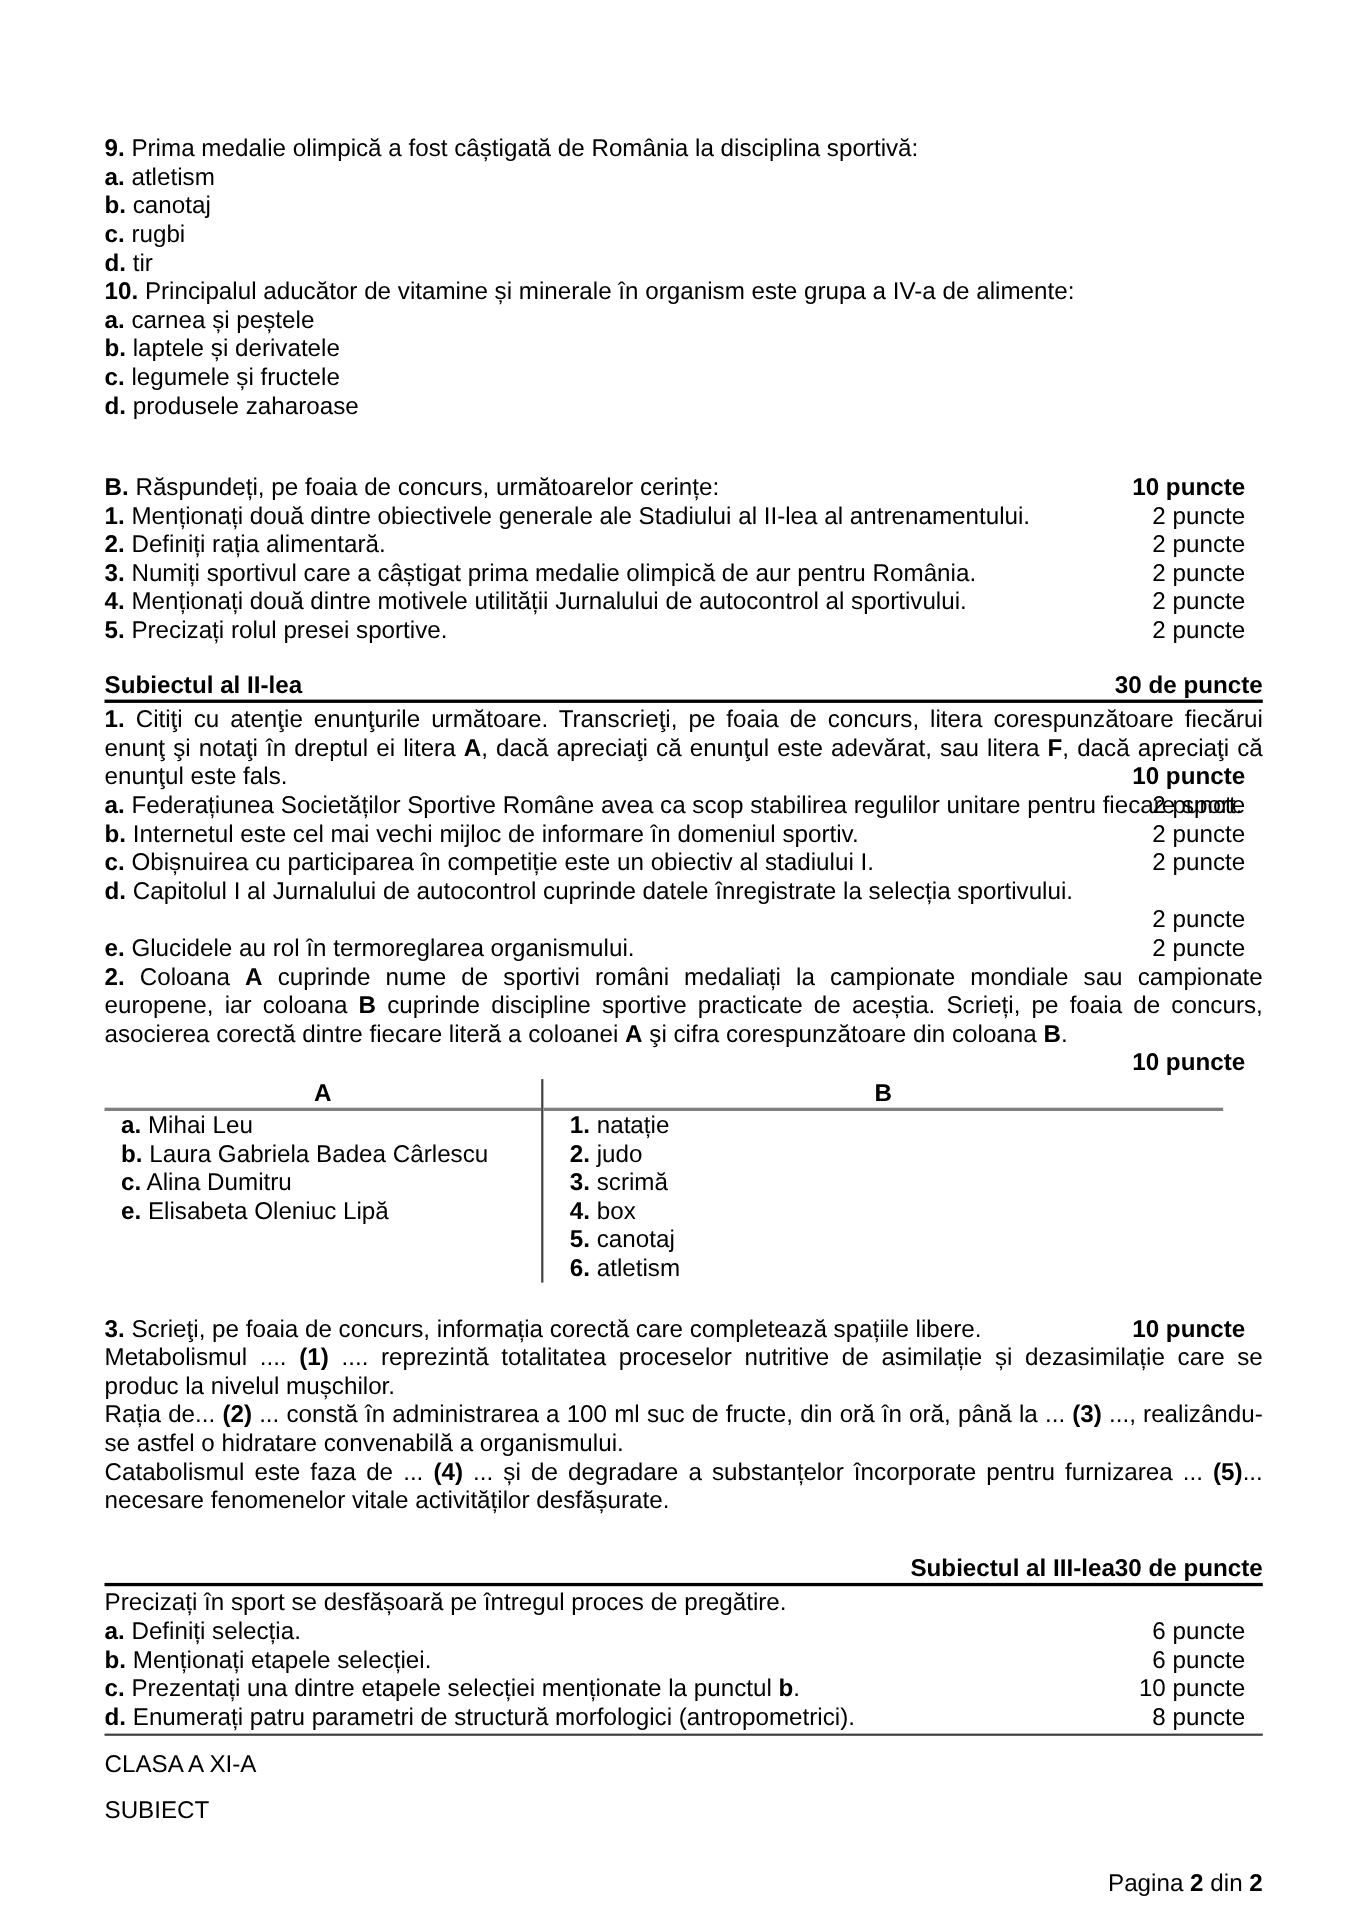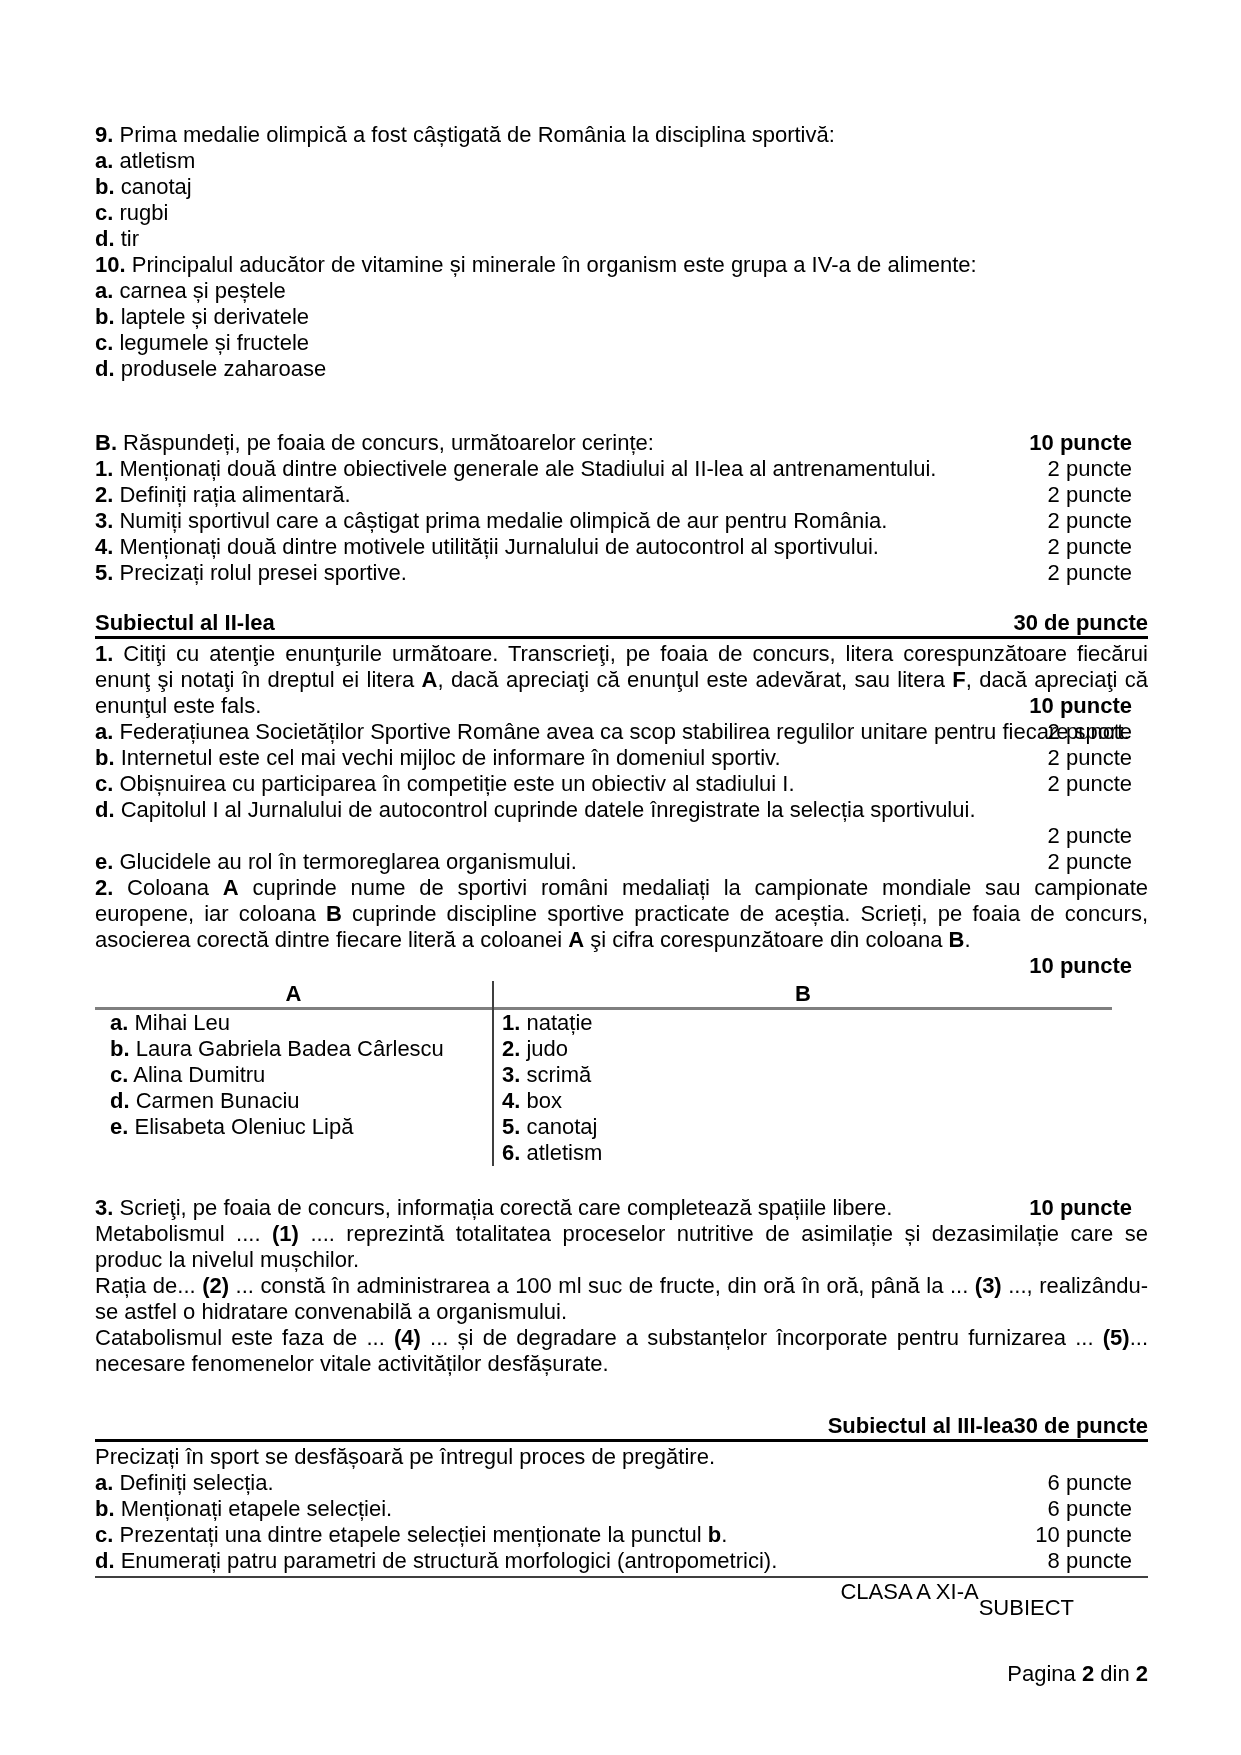--- a/index.html
+++ b/index.html
@@ -37,24 +37,24 @@
   .mt-sect2{margin-top:24px;}
   .mt-tiny{margin-top:2px;}
   .mt-q3{margin-top:29px;}
   .mt-sect3{margin-top:36px;justify-content:flex-end;}
   
   .tbl{display:flex;margin-top:2px;margin-right:36px;}
   .tbl .colA{width:397px;}
   .tbl .colB{flex:1;border-left:2px solid var(--rule_dark);}
   .tbl .th{text-align:center;font-weight:bold;border-bottom:3px solid var(--rule_gray);}
   .colA .cell{padding-left:15px;}
-  .colB .cell{padding-left:8px;}
+  .colB .cell{padding-left:24px;}
   
   .frule{border-top:2px solid var(--rule_dark);margin-top:2px;}
-  .frow{display:flex;justify-content:flex-end;padding-top:1px;}
+  .frow{display:flex;justify-content:center;padding-top:13px;flex-direction:column;}
   .fsubject{margin-right:74px;margin-top:16px;}
   .fpage{text-align:right;margin-top:40px;}
 </style>
 </head>
 <body>
 
 <div class="page">
 
   <div>
     <div class="row">
@@ -139,21 +139,20 @@
   <div class="pts-row">
     <span class="pts b">10 puncte</span>
   </div>
 
   <div class="tbl">
     <div class="colA">
       <div class="th">A</div>
       <div class="cell"><span><span class="b">a.</span><span> Mihai Leu</span></span></div>
       <div class="cell"><span><span class="b">b.</span><span> Laura Gabriela Badea Cârlescu</span></span></div>
       <div class="cell"><span><span class="b">c.</span><span> Alina Dumitru</span></span></div>
-      <div class="cell"><span><span class="b">d.</span><span> Carmen Bunaciu</span></span></div>
       <div class="cell"><span><span class="b">e.</span><span> Elisabeta Oleniuc Lipă</span></span></div>
     </div>
     <div class="colB">
       <div class="th">B</div>
       <div class="cell"><span><span class="b">1.</span><span> natație</span></span></div>
       <div class="cell"><span><span class="b">2.</span><span> judo</span></span></div>
       <div class="cell"><span><span class="b">3.</span><span> scrimă</span></span></div>
       <div class="cell"><span><span class="b">4.</span><span> box</span></span></div>
       <div class="cell"><span><span class="b">5.</span><span> canotaj</span></span></div>
       <div class="cell"><span><span class="b">6.</span><span> atletism</span></span></div>

